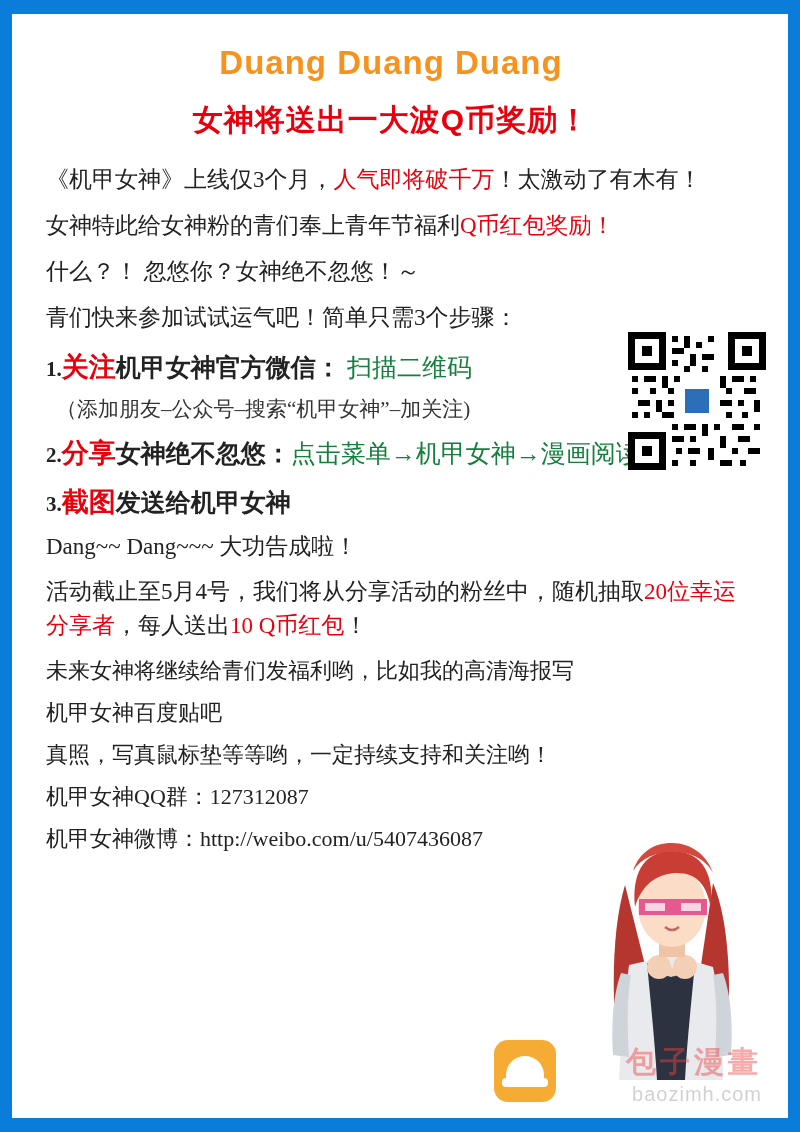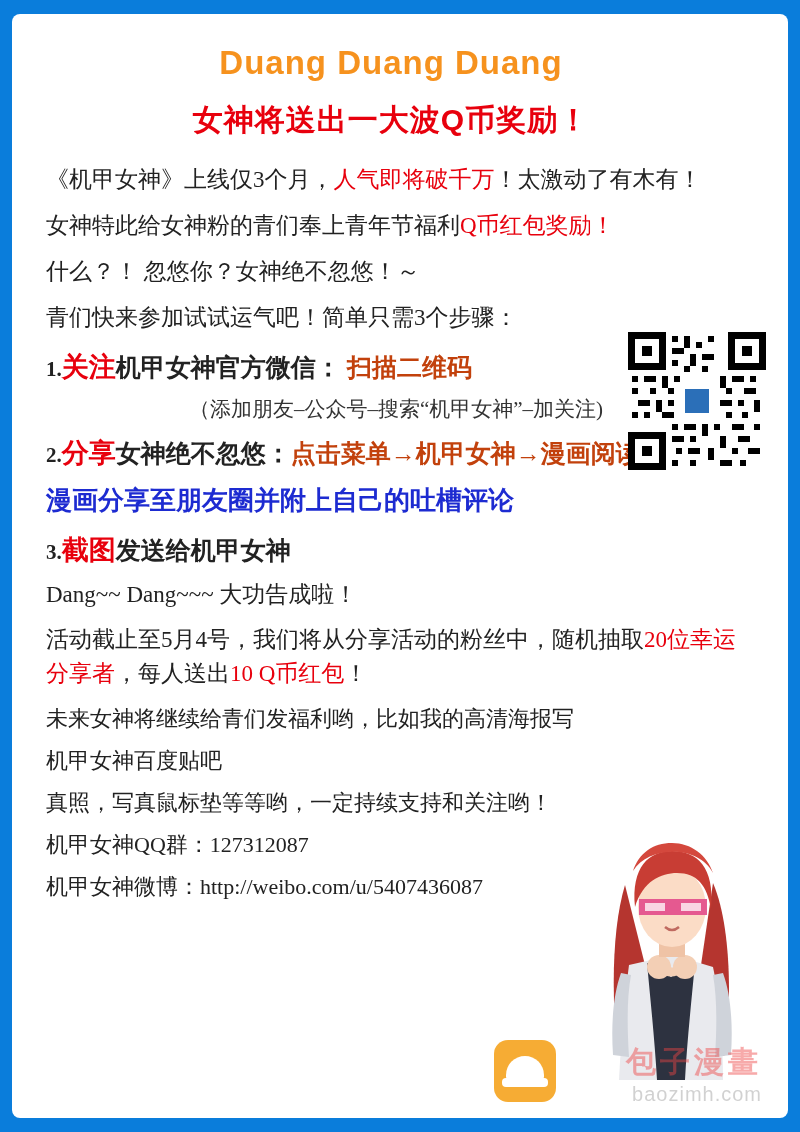--- a/index.html
+++ b/index.html
@@ -22,21 +22,20 @@
     padding: 14px 12px;
   }
   #sheet {
     position: relative;
     width: 100%;
     height: 100%;
     background: #ffffff;
     box-sizing: border-box;
     padding: 26px 52px 10px 34px;
     overflow: hidden;
-    border-radius: 8px;
   }
   .title1 {
     text-align: center;
     color: #f6921e;
     font-family: "Liberation Sans", sans-serif;
     font-weight: bold;
     font-size: 33px;
     letter-spacing: 1px;
     margin: 4px 0 18px 0;
   }
@@ -49,21 +48,21 @@
     letter-spacing: 1px;
     margin: 0 0 22px 0;
   }
   .p {
     font-size: 23px;
     line-height: 1.52;
     color: #222222;
     margin: 0 0 11px 0;
   }
   .red { color: #e8000d; }
-  .blue { color: #c2410c; font-weight: bold; }
+  .blue { color: #15803d; font-weight: normal; }
   .step {
     font-size: 25px;
     line-height: 1.5;
     margin: 4px 0 8px 0;
     color: #222;
   }
   .stepnum {
     font-family: "Liberation Serif", serif;
     font-weight: bold;
     font-size: 21px;
@@ -71,21 +70,20 @@
   .stepkey {
     color: #e8000d;
     font-weight: bold;
     font-size: 27px;
   }
   .stepbody { font-weight: bold; }
   .note {
     font-size: 21px;
     color: #333;
     margin: 0 0 10px 10px;
-    text-align: center;
   }
   .bigblue {
     color: #1d2bd1;
     font-weight: bold;
     font-size: 26px;
     line-height: 1.45;
     margin: 0 0 10px 0;
   }
   .line {
     font-size: 23px;
@@ -218,21 +216,20 @@
     <p class="step">
       <span class="stepnum">1.</span><span class="stepkey">关注</span><span class="stepbody">机甲女神官方微信：</span>&nbsp;<span class="blue">扫描二维码</span>
     </p>
 
     <p class="note">（添加朋友–公众号–搜索“机甲女神”–加关注)</p>
 
     <p class="step">
       <span class="stepnum">2.</span><span class="stepkey">分享</span><span class="stepbody">女神绝不忽悠：</span><span class="blue">点击菜单→机甲女神→漫画阅读→</span>
     </p>
 
-    <p class="bigblue">漫画分享至朋友圈并附上自己的吐槽评论</p>
 
     <p class="step">
       <span class="stepnum">3.</span><span class="stepkey">截图</span><span class="stepbody">发送给机甲女神</span>
     </p>
 
     <p class="line">Dang~~ Dang~~~ 大功告成啦！</p>
 
     <p class="line">
       <span>活动截止至5月4号，我们将从分享活动的粉丝中，随机抽取</span><span class="red">20位幸运分享者</span><span>，每人送出</span><span class="red">10 Q币红包</span><span>！</span>
     </p>

